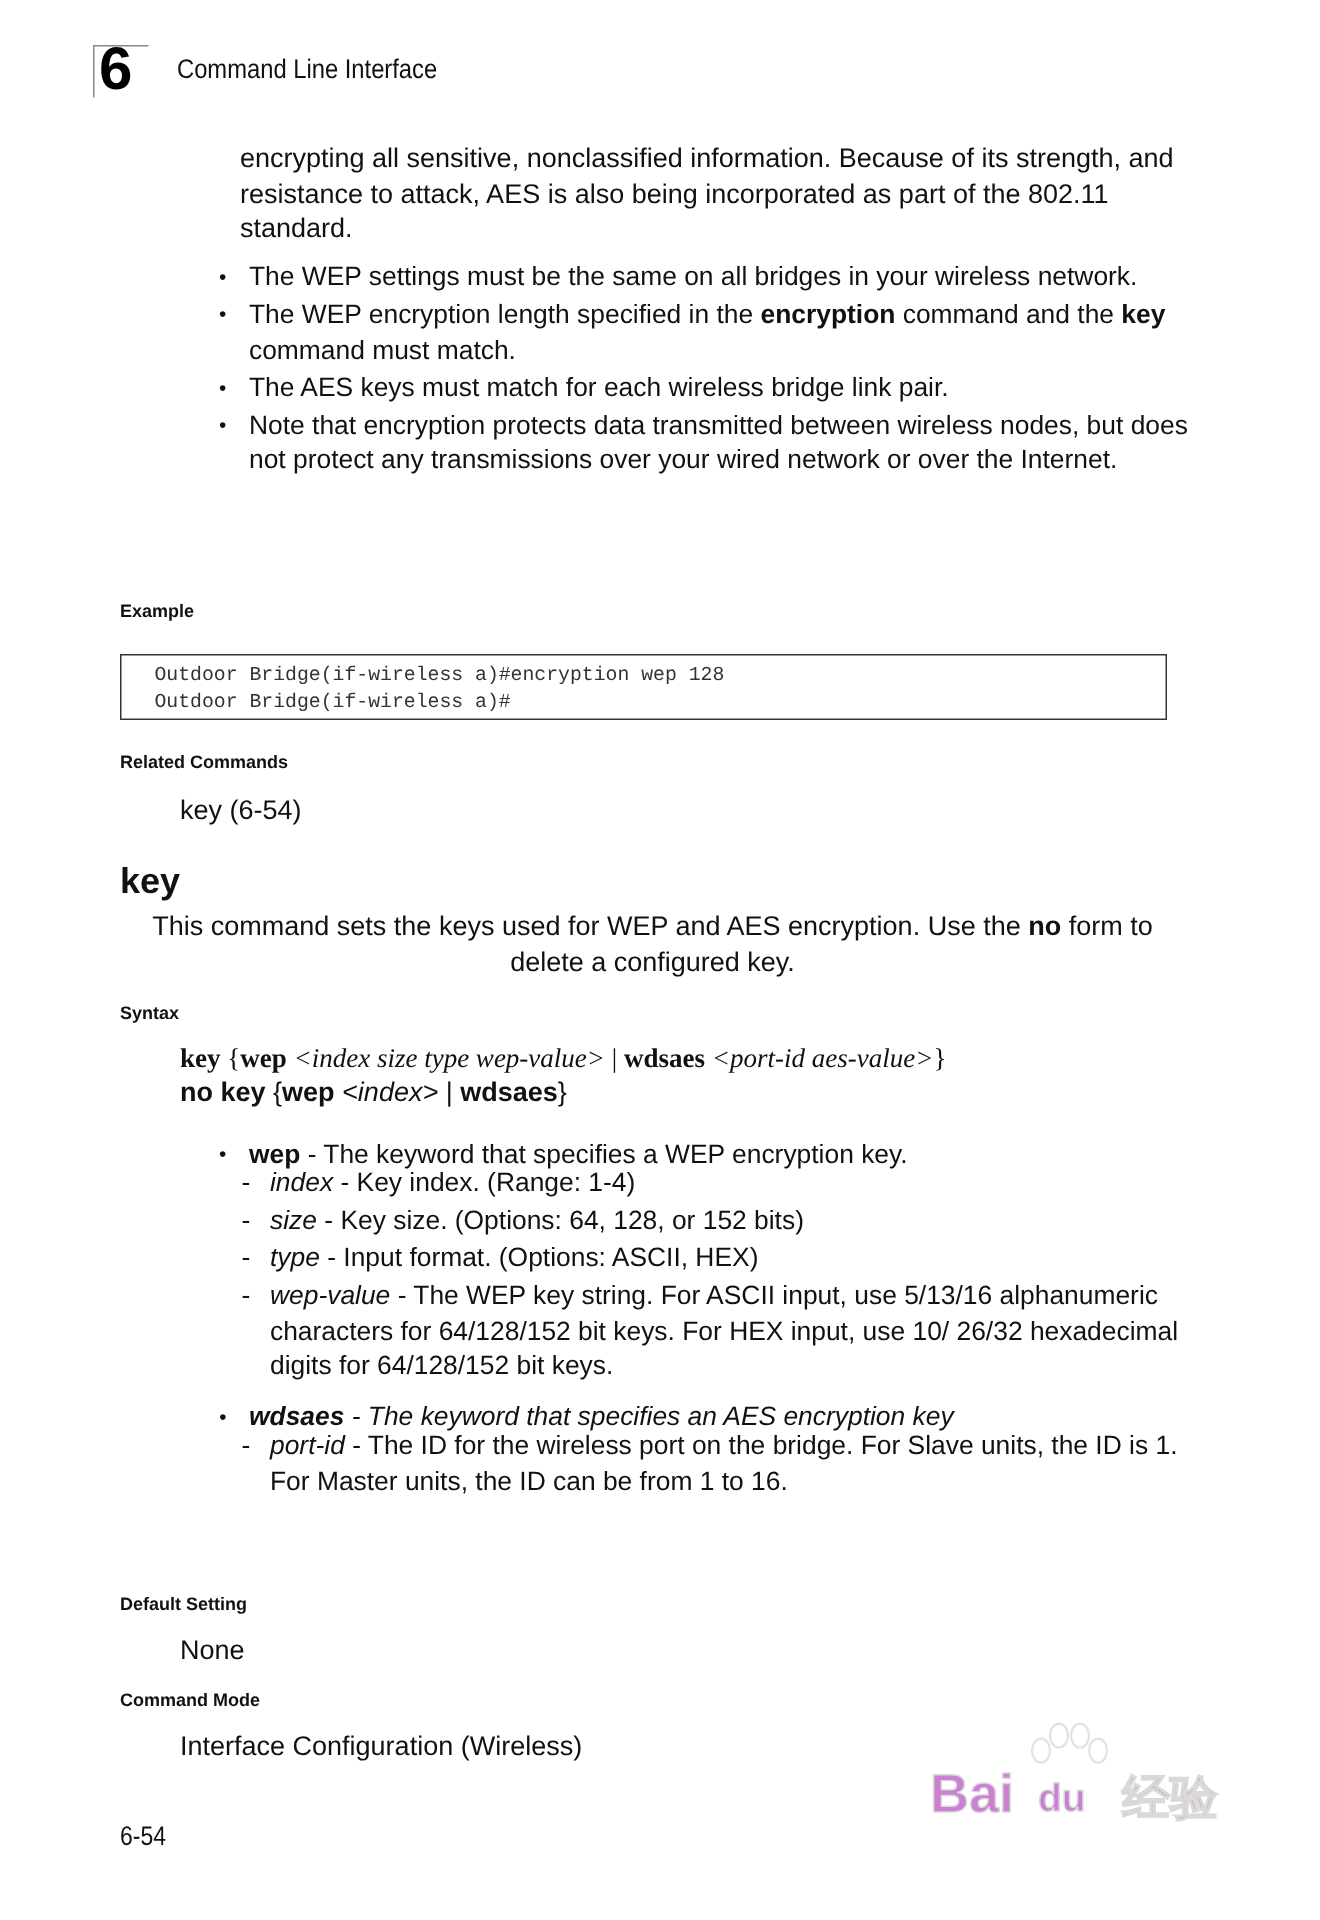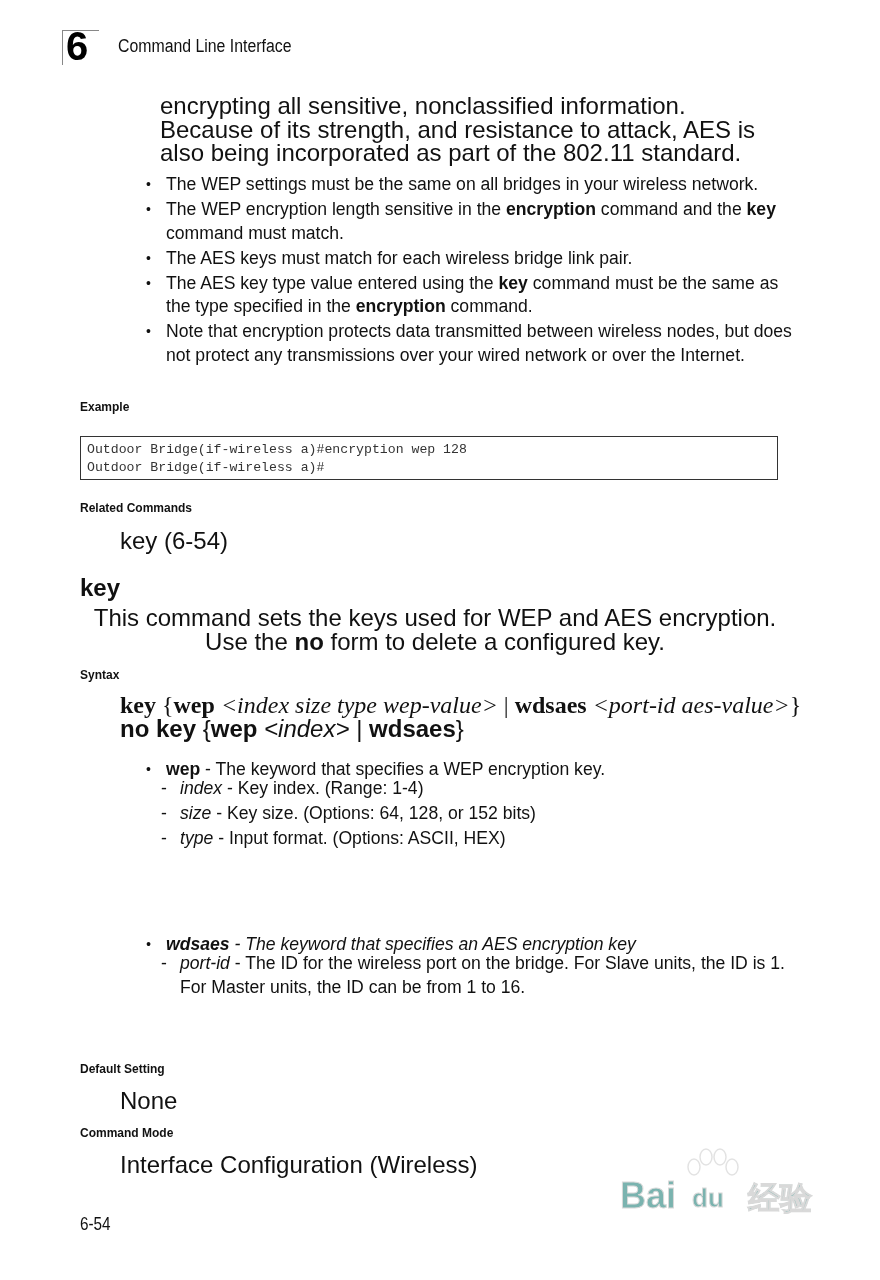--- a/index.html
+++ b/index.html
@@ -13,55 +13,54 @@
     border-left: 1px solid #888; border-top: 1px solid #888;
   }
   .chapter-num {
     position: absolute; left: 6px; top: -2px; font-size: 40px; font-weight: bold;
     font-family: "Liberation Sans", sans-serif; color: #000; line-height: 40px;
   }
   .chapter-title {
     position: absolute; left: 58px; top: 8px; font-size: 18px; white-space: nowrap;
     transform: scaleX(0.88); transform-origin: left;
   }
-  .text { font-size: 24px; line-height: 23.5px; }
+  .text { font-size: 18px; line-height: 23.5px; }
   .abs { position: absolute; }
   .bullets { position: absolute; left: 138px; width: 660px; margin: 6px; padding: 0; list-style: none; }
   .bullets li { position: relative; padding-left: 22px; margin-bottom: 1.5px; font-size: 17.6px; line-height: 23.5px; }
   .bullets li::before { content: "•"; position: absolute; left: 2px; top: 0; font-size: 14px; }
   .heading { font-weight: bold; font-size: 12px; }
   .code-box {
     position: absolute; left: 80px; top: 436px; width: 698px; height: 44px;
     border: 1.5px solid #333; box-sizing: border-box;
     font-family: "Liberation Mono", monospace; font-size: 13.2px; color: #333;
-    padding: 4px 0 0 6px; line-height: 18px;
+    padding: 4px 0 0 22px; line-height: 18px;
   }
   .key-title { position: absolute; left: 80px; top: 574px; font-size: 24px; font-weight: bold; }
   .sub { position: absolute; left: 160px; width: 630px; margin: 0; padding: 0; list-style: none; }
   .sub li { position: relative; padding-left: 20px; font-size: 17.6px; line-height: 23.5px; margin-bottom: 1.5px; }
   .sub li::before { content: "-"; position: absolute; left: 1px; top: 0; }
   .watermark { position: absolute; left: 620px; top: 1145px; width: 210px; height: 100px; opacity: 0.55; }
-  .wm-text { position: absolute; color: #0f766e; -webkit-text-stroke: 1px #bbb; font-weight: bold; }
+  .wm-text { position: absolute; color: #a21caf; -webkit-text-stroke: 1px #bbb; font-weight: bold; }
 </style>
 </head>
 <body>
 
 <div class="header">
   <div class="chapter-box"></div>
   <div class="chapter-num">6</div>
   <div class="chapter-title">Command Line Interface</div>
 </div>
 
 <div class="abs text" style="left:160px; top:94px; width:625px;">encrypting all sensitive, nonclassified information. Because of its strength, and resistance to attack, AES is also being incorporated as part of the 802.11 standard.</div>
 
 <ul class="bullets" style="top:167px;">
   <li><span>The WEP settings must be the same on all bridges in your wireless network.</span></li>
-  <li><span>The WEP encryption length sensitive in the </span><b>encryption</b><span> command and the </span><b>key</b><span> command must match.</span></li>
+  <li><span>The WEP encryption length specified in the </span><b>encryption</b><span> command and the </span><b>key</b><span> command must match.</span></li>
   <li><span>The AES keys must match for each wireless bridge link pair.</span></li>
-  <li><span>The AES key type value entered using the </span><b>key</b><span> command must be the same as the type specified in the </span><b>encryption</b><span> command.</span></li>
   <li><span>Note that encryption protects data transmitted between wireless nodes, but does not protect any transmissions over your wired network or over the Internet.</span></li>
 </ul>
 
 <div class="abs heading" style="left:80px; top:400px;">Example</div>
 
 <div class="code-box">
   <div>Outdoor Bridge(if-wireless a)#encryption wep 128</div>
   <div>Outdoor Bridge(if-wireless a)#</div>
 </div>
 
@@ -83,20 +82,21 @@
   <b>no key</b><span> {</span><b>wep</b><i> &lt;index&gt;</i><span> | </span><b>wdsaes</b><span>}</span>
 </div>
 
 <ul class="bullets" style="top:752px;">
   <li><b>wep</b><span> - The keyword that specifies a WEP encryption key.</span></li>
 </ul>
 <ul class="sub" style="top:777px;">
   <li><i>index</i><span> - Key index. (Range: 1-4)</span></li>
   <li><i>size</i><span> - Key size. (Options: 64, 128, or 152 bits)</span></li>
   <li><i>type</i><span> - Input format. (Options: ASCII, HEX)</span></li>
+  <li><i>wep-value</i><span> - The WEP key string. For ASCII input, use 5/13/16 alphanumeric characters for 64/128/152 bit keys. For HEX input, use 10/ 26/32 hexadecimal digits for 64/128/152 bit keys.</span></li>
 </ul>
 
 <ul class="bullets" style="top:927px;font-style:italic;">
   <li><b>wdsaes</b><span> - The keyword that specifies an AES encryption key</span></li>
 </ul>
 <ul class="sub" style="top:952px;">
   <li><i>port-id</i><span> - The ID for the wireless port on the bridge. For Slave units, the ID is 1. For Master units, the ID can be from 1 to 16.</span></li>
 </ul>
 
 <div class="abs heading" style="left:80px; top:1062px;">Default Setting</div>

